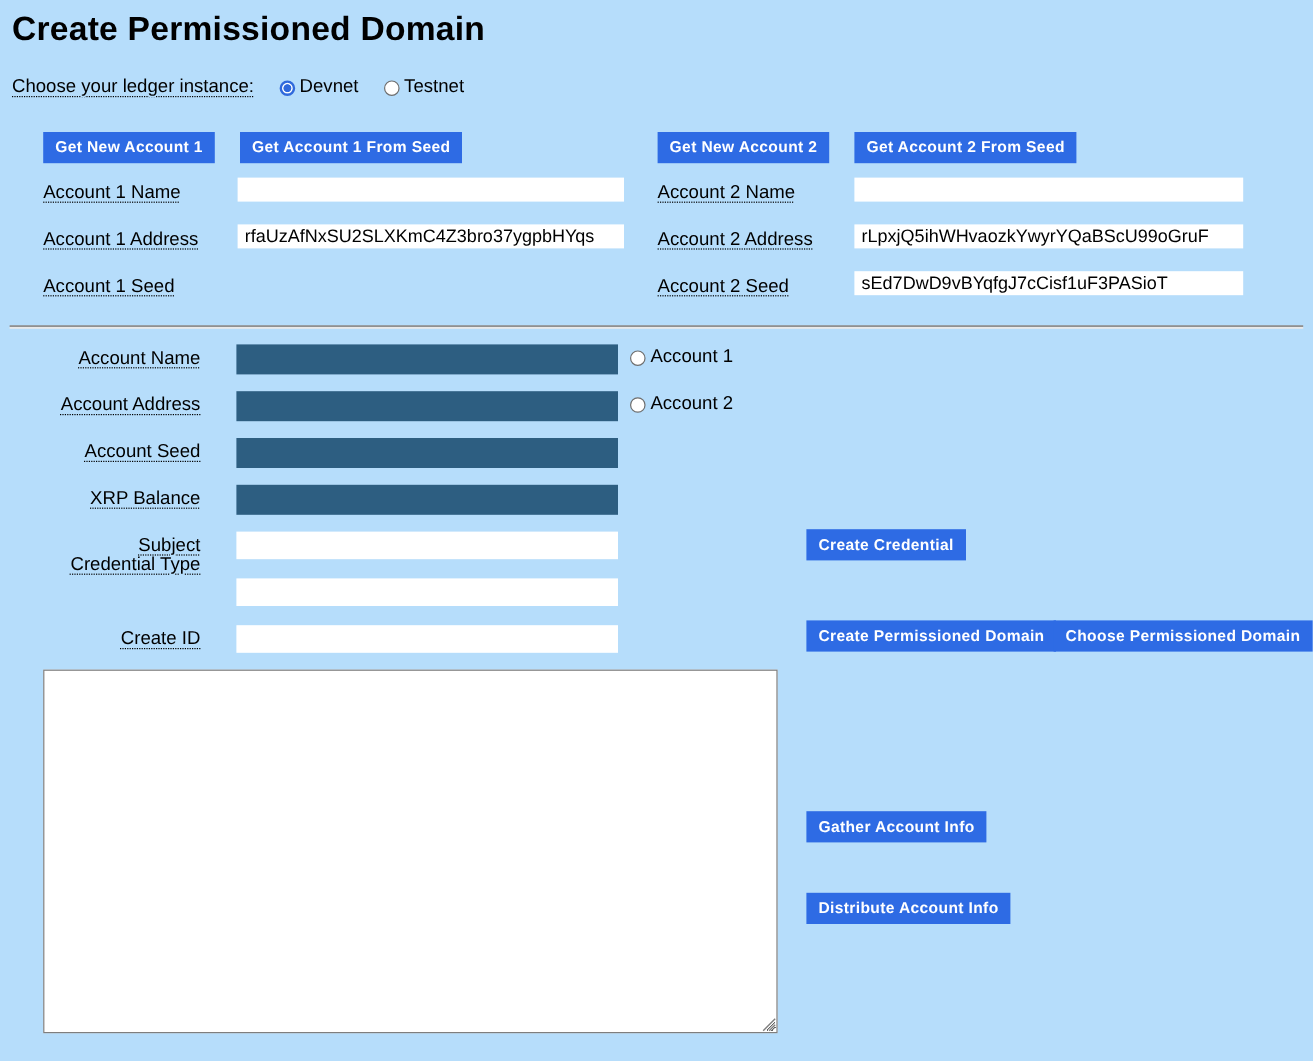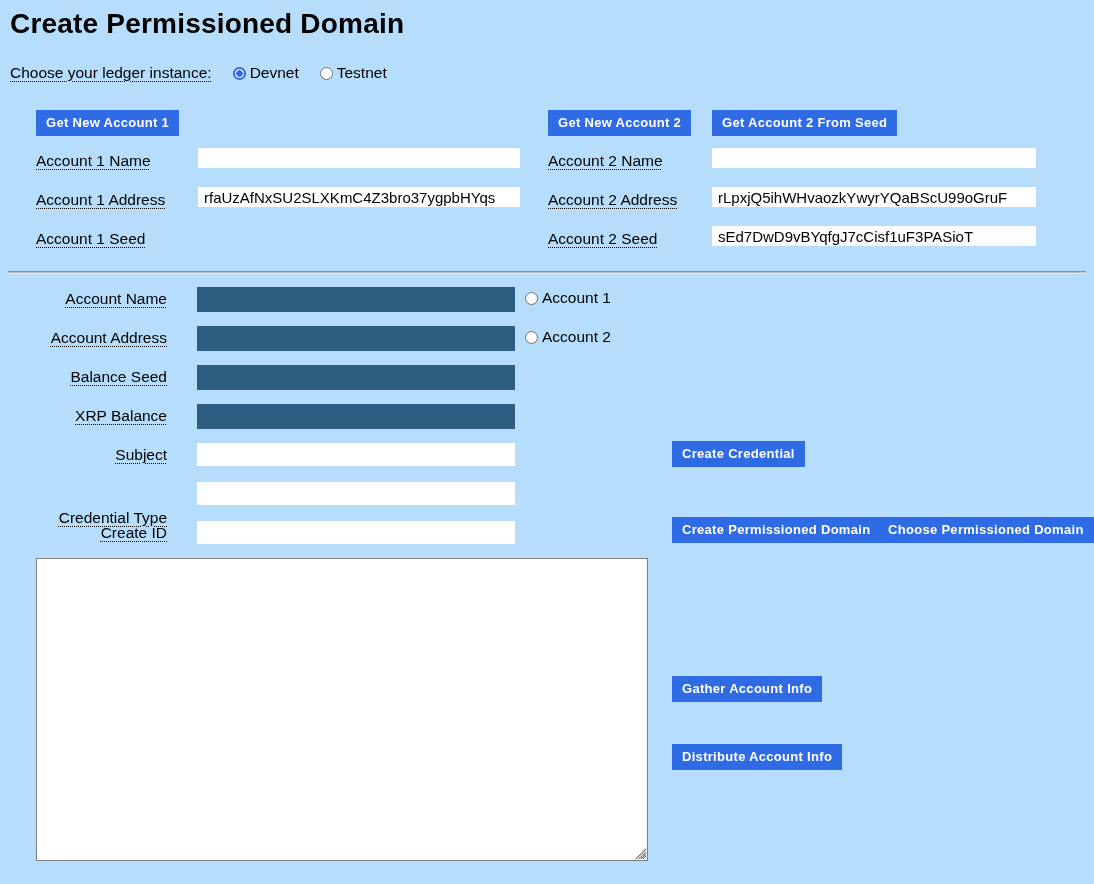--- a/index.html
+++ b/index.html
@@ -107,20 +107,21 @@
       <input type="radio" name="ledger" checked="" style="">
       <span>Devnet</span>
     </label>
     <label class="radio-opt">
       <input type="radio" name="ledger" style="">
       <span>Testnet</span>
     </label>
   </div>
 
   <button class="btn" style="left:36px;top:110px;">Get New Account 1</button>
+  <button class="btn" style="left:200px;top:110px;">Get Account 1 From Seed</button>
   <button class="btn" style="left:548px;top:110px;">Get New Account 2</button>
   <button class="btn" style="left:712px;top:110px;">Get Account 2 From Seed</button>
 
   <span class="field-label tip-label" style="left:36px;top:152px;">Account 1 Name</span>
   <input class="txt-input top-input" style="left: 198px; top: 148px;" value="">
   <span class="field-label tip-label" style="left:36px;top:191px;">Account 1 Address</span>
   <input class="txt-input top-input" style="left: 198px; top: 187px;" value="rfaUzAfNxSU2SLXKmC4Z3bro37ygpbHYqs">
   <span class="field-label tip-label" style="left:36px;top:230px;">Account 1 Seed</span>
 
   <span class="field-label tip-label" style="left:548px;top:152px;">Account 2 Name</span>
@@ -129,37 +130,37 @@
   <input class="txt-input top-input" style="left: 712px; top: 187px; width: 324px;" value="rLpxjQ5ihWHvaozkYwyrYQaBScU99oGruF">
   <span class="field-label tip-label" style="left:548px;top:230px;">Account 2 Seed</span>
   <input class="txt-input top-input" style="left: 712px; top: 226px; width: 324px;" value="sEd7DwD9vBYqfgJ7cCisf1uF3PASioT">
 
   <div class="divider"></div>
 
   <span class="field-label right tip-label" style="top:290px;">Account Name</span>
   <input class="dark-input" style="top: 287px;" readonly="" value="">
   <span class="field-label right tip-label" style="top:329px;">Account Address</span>
   <input class="dark-input" style="top: 326px;" readonly="" value="">
-  <span class="field-label right tip-label" style="top:368px;">Balance Seed</span>
+  <span class="field-label right tip-label" style="top:368px;">Account Seed</span>
   <input class="dark-input" style="top: 365px;" readonly="" value="">
   <span class="field-label right tip-label" style="top:407px;">XRP Balance</span>
   <input class="dark-input" style="top: 404px;" readonly="" value="">
 
   <label class="radio-opt" style="position:absolute;left:525px;top:289px;">
     <input type="radio" name="account-select" style="">
     <span>Account 1</span>
   </label>
   <label class="radio-opt" style="position:absolute;left:525px;top:328px;">
     <input type="radio" name="account-select" style="">
     <span>Account 2</span>
   </label>
 
   <span class="field-label right tip-label" style="top:446px;">Subject</span>
   <input class="txt-input mid-input" style="top: 443px;" value="">
-  <span class="field-label right tip-label" style="top:509px;">Credential Type</span>
+  <span class="field-label right tip-label" style="top:462px;">Credential Type</span>
   <input class="txt-input mid-input" style="top: 482px;" value="">
   <span class="field-label right tip-label" style="top:524px;">Create ID</span>
   <input class="txt-input mid-input" style="top: 521px;" value="">
 
   <button class="btn" style="left:672px;top:441px;">Create Credential</button>
   <button class="btn" style="left:672px;top:517px;">Create Permissioned Domain</button>
   <button class="btn" style="left:878px;top:517px;">Choose Permissioned Domain</button>
 
   <textarea class="results-box" style=""></textarea>
   <svg class="grippie" viewBox="0 0 14 14" width="14" height="14">

